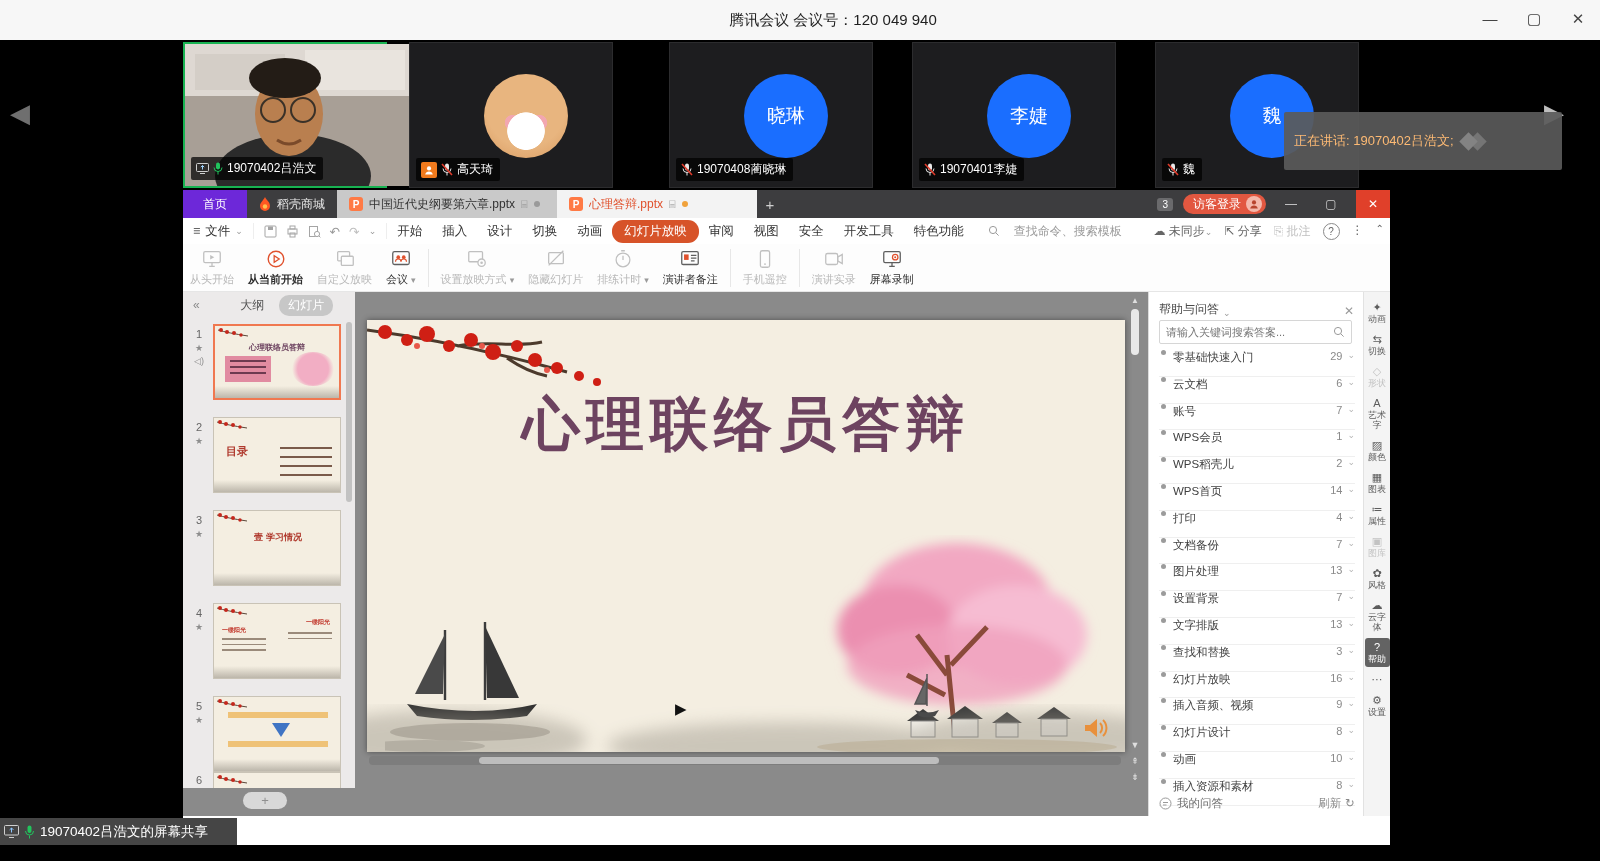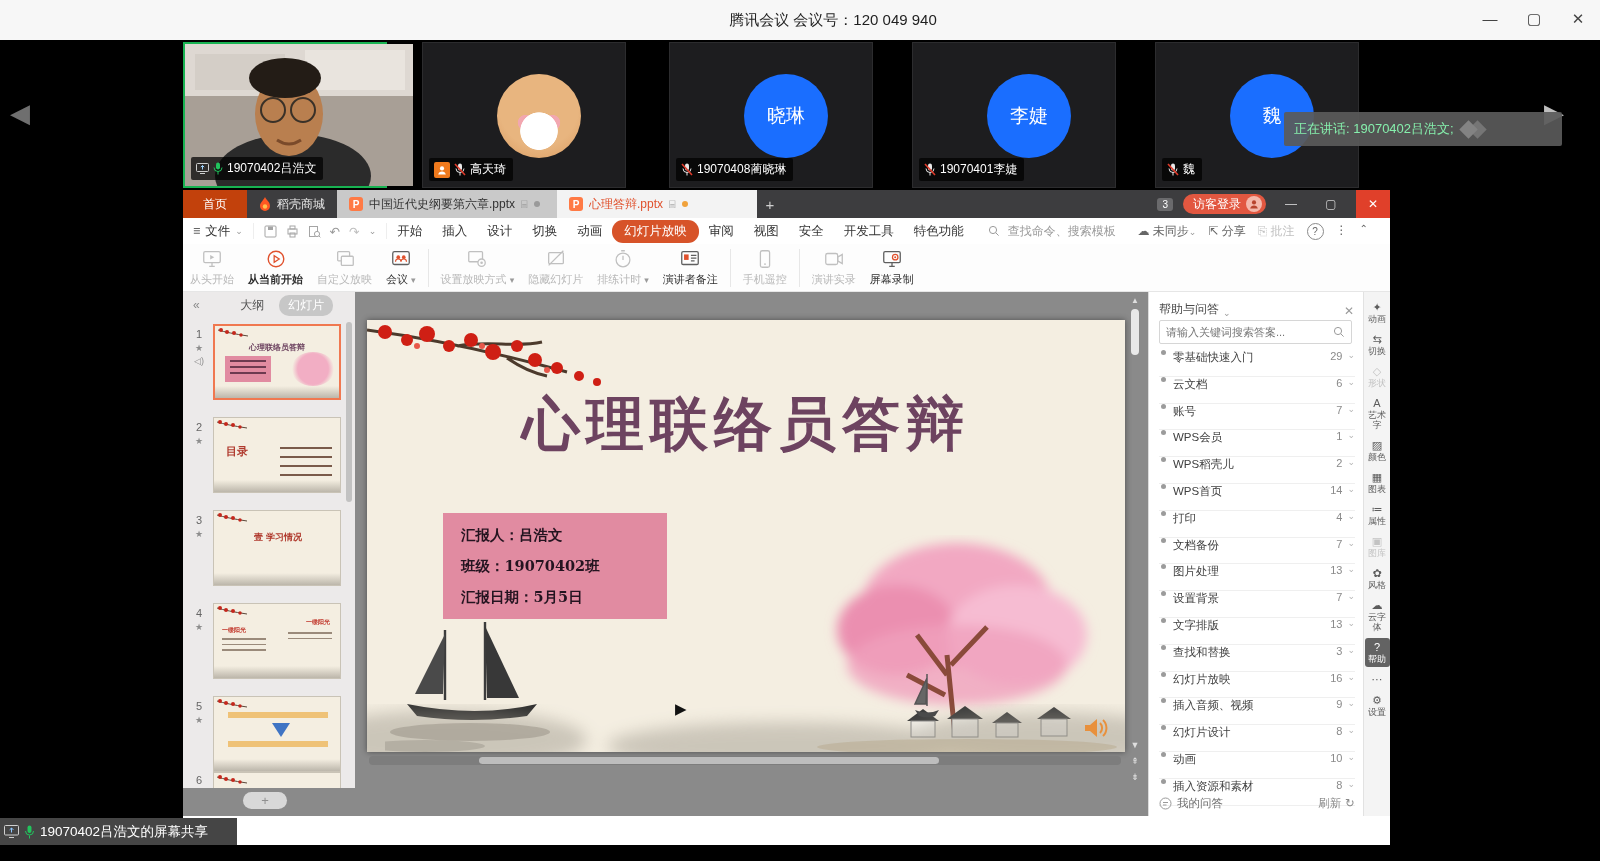--- a/index.html
+++ b/index.html
@@ -18,29 +18,29 @@
   .avatar{left:74px;top:31px;width:84px;height:84px;border-radius:50%;background:#1a6eff;color:#fff;
           display:flex;align-items:center;justify-content:center;font-size:19px;}
   .cat{background:radial-gradient(circle at 50% 68%,#fff 0 26%,transparent 27%),
        radial-gradient(circle at 34% 58%,#f2a7b0 0 10%,transparent 11%),
        radial-gradient(circle at 66% 58%,#f2a7b0 0 10%,transparent 11%),
        radial-gradient(circle at 50% 40%,#e8b57f 0 60%,#d89a60 100%);}
   .name-tag{left:6px;bottom:6px;background:rgba(0,0,0,.72);color:#fff;font-size:12px;
             padding:3px 7px 3px 5px;display:flex;align-items:center;gap:4px;border-radius:2px;}
   .member-badge{width:16px;height:16px;background:#f07a1d;border-radius:2px;display:flex;align-items:center;justify-content:center;}
   #speaking-overlay{left:1284px;top:112px;width:258px;height:34px;background:rgba(90,90,90,.92);
-            color:#86efac;font-size:13px;display:flex;align-items:center;padding:0 10px;gap:8px;border-radius:2px;}
+            color:#fdba74;font-size:13px;display:flex;align-items:center;padding:12px 10px;gap:8px;border-radius:2px;}
   .ovl-logo{display:flex;gap:2px;opacity:.45;}
   .ovl-logo i{width:13px;height:13px;background:#bfbfbf;transform:rotate(45deg);display:block;}
   
   #wps{left:183px;top:190px;width:1207px;height:655px;background:#fff;}
   
   #tabbar{left:0;top:0;width:1207px;height:28px;background:#3d3d3f;display:flex;align-items:stretch;}
   .tab{display:flex;align-items:center;gap:6px;padding:0 12px;font-size:12px;color:#e8e8e8;}
-  .tab-home{background:#c2410c;color:#fff;width:40px;justify-content:center;}
+  .tab-home{background:#6d28d9;color:#fff;width:40px;justify-content:center;}
   .tab-doc{background:#c9c9c9;color:#333;width:196px;}
   .tab-doc.active{background:#f3f3f3;color:#e0512d;width:176px;}
   .ficon{width:14px;height:14px;border-radius:3px;background:#ff7a45;color:#fff;font-size:10px;font-weight:bold;
          display:flex;align-items:center;justify-content:center;flex:0 0 auto;}
   .tab-dot{width:6px;height:6px;border-radius:50%;background:#9a9a9a;}
   .tab-dot.on{background:#f0a23c;}
   .tmon{color:#8b8b8b;font-size:11px;}
   .newtab{width:26px;color:#cfcfcf;font-size:15px;display:flex;align-items:center;justify-content:center;}
   #tab-right{margin-left:auto;display:flex;align-items:center;gap:10px;padding-right:0;}
   #tab-badge{background:#6a6a6c;color:#fff;font-size:10px;border-radius:3px;padding:1px 5px;}
@@ -50,22 +50,22 @@
             display:flex;align-items:center;justify-content:center;color:#c0452f;font-size:10px;}
   .wctrl{width:30px;height:28px;display:flex;align-items:center;justify-content:center;color:#d0d0d0;font-size:12px;}
   .wctrl.close{background:#e0402a;color:#fff;width:34px;}
   
   #menubar{left:0;top:28px;width:1207px;height:26px;background:#fff;border-bottom:1px solid #ececec;
            display:flex;align-items:center;font-size:12.5px;color:#333;}
   .mfile{display:flex;align-items:center;gap:5px;padding:0 10px;}
   .qicons{display:flex;align-items:center;gap:9px;color:#9a9a9a;padding:0 10px;border-left:1px solid #eee;border-right:1px solid #eee;height:16px;}
   .menu-item{padding:2px 10px;}
   .menu-item.active{background:#d75329;color:#fff;border-radius:11px;padding:3px 12px;}
-  #cmd-search{display:flex;align-items:center;gap:8px;color:#9b9b9b;margin-left:14px;font-size:12px;}
-  #menu-right{margin-left:auto;display:flex;align-items:flex-start;gap:12px;color:#666;padding-right:22px;font-size:12px;}
+  #cmd-search{display:flex;align-items:center;gap:14px;color:#9b9b9b;margin-left:14px;font-size:12px;}
+  #menu-right{margin-left:auto;display:flex;align-items:flex-start;gap:12px;color:#666;padding-right:6px;font-size:12px;}
   .dim{color:#c0c0c0;}
   .qm{width:15px;height:15px;border:1px solid #8a8a8a;border-radius:50%;display:flex;align-items:center;justify-content:center;font-size:10px;color:#666;}
   
   #ribbon{left:0;top:54px;width:1207px;height:48px;background:#fdfdfd;border-bottom:1px solid #e6e6e6;
           display:flex;align-items:center;box-sizing:border-box;}
   .rbtn{display:flex;flex-direction:column;align-items:center;justify-content:center;gap:2px;
         padding:0 7px;height:44px;font-size:11px;color:#2f2f2f;white-space:nowrap;}
   .rbtn.disabled{color:#b8b8b8;}
   .rsep{width:1px;height:38px;background:#e7e7e7;margin:0 5px;}
   .caret{font-size:9px;color:#9a9a9a;}
@@ -182,21 +182,21 @@
         </svg>
       <svg width="10" height="13" viewBox="0 0 10 13">
           <rect x="3" y="0.5" width="4" height="7" rx="2" fill="#21c45d"></rect>
           <path d="M1 5.5a4 4 0 0 0 8 0" fill="none" stroke="#21c45d"></path>
           <path d="M5 9.5v3" stroke="#21c45d"></path>
         </svg>
       <span>19070402吕浩文</span>
     </div>
   </div>
 
-  <div class="abs tile" style="left:422px;">
+  <div class="abs tile" style="left:409px;">
     <div class="abs avatar cat"></div>
     <div class="name-tag abs">
       <span class="member-badge">
         <svg width="10" height="10" viewBox="0 0 10 10">
             <circle cx="5" cy="3.4" r="2.1" fill="#fff"></circle>
             <path d="M1.2 9.4a3.9 3.9 0 0 1 7.6 0z" fill="#fff"></path>
           </svg>
       </span>
       <svg width="12" height="13" viewBox="0 0 12 13">
           <rect x="4" y="0.5" width="4" height="7" rx="2" fill="#e8e8e8"></rect>
@@ -593,25 +593,20 @@
           </g>
           <g fill="#e8574a">
               <circle cx="50" cy="26" r="3"></circle>
               <circle cx="115" cy="26" r="3"></circle>
               <circle cx="180" cy="50" r="3"></circle>
             </g>
         </svg>
 
         <div id="slide-title">心理联络员答辩</div>
 
-        <div id="infobox">
-          <div>汇报人：吕浩文</div>
-          <div>班级：19070402班</div>
-          <div>汇报日期：5月5日</div>
-        </div>
 
         <svg class="abs" style="left:420px;top:215px;" width="338" height="217" viewBox="0 0 338 217">
           <defs>
               <filter id="b1">
                 <feGaussianBlur stdDeviation="6"></feGaussianBlur>
               </filter>
             </defs>
           <g filter="url(#b1)">
             <ellipse cx="170" cy="70" rx="95" ry="62" fill="#f2a8c2"></ellipse>
             <ellipse cx="110" cy="95" rx="60" ry="45" fill="#eb8fb0"></ellipse>

